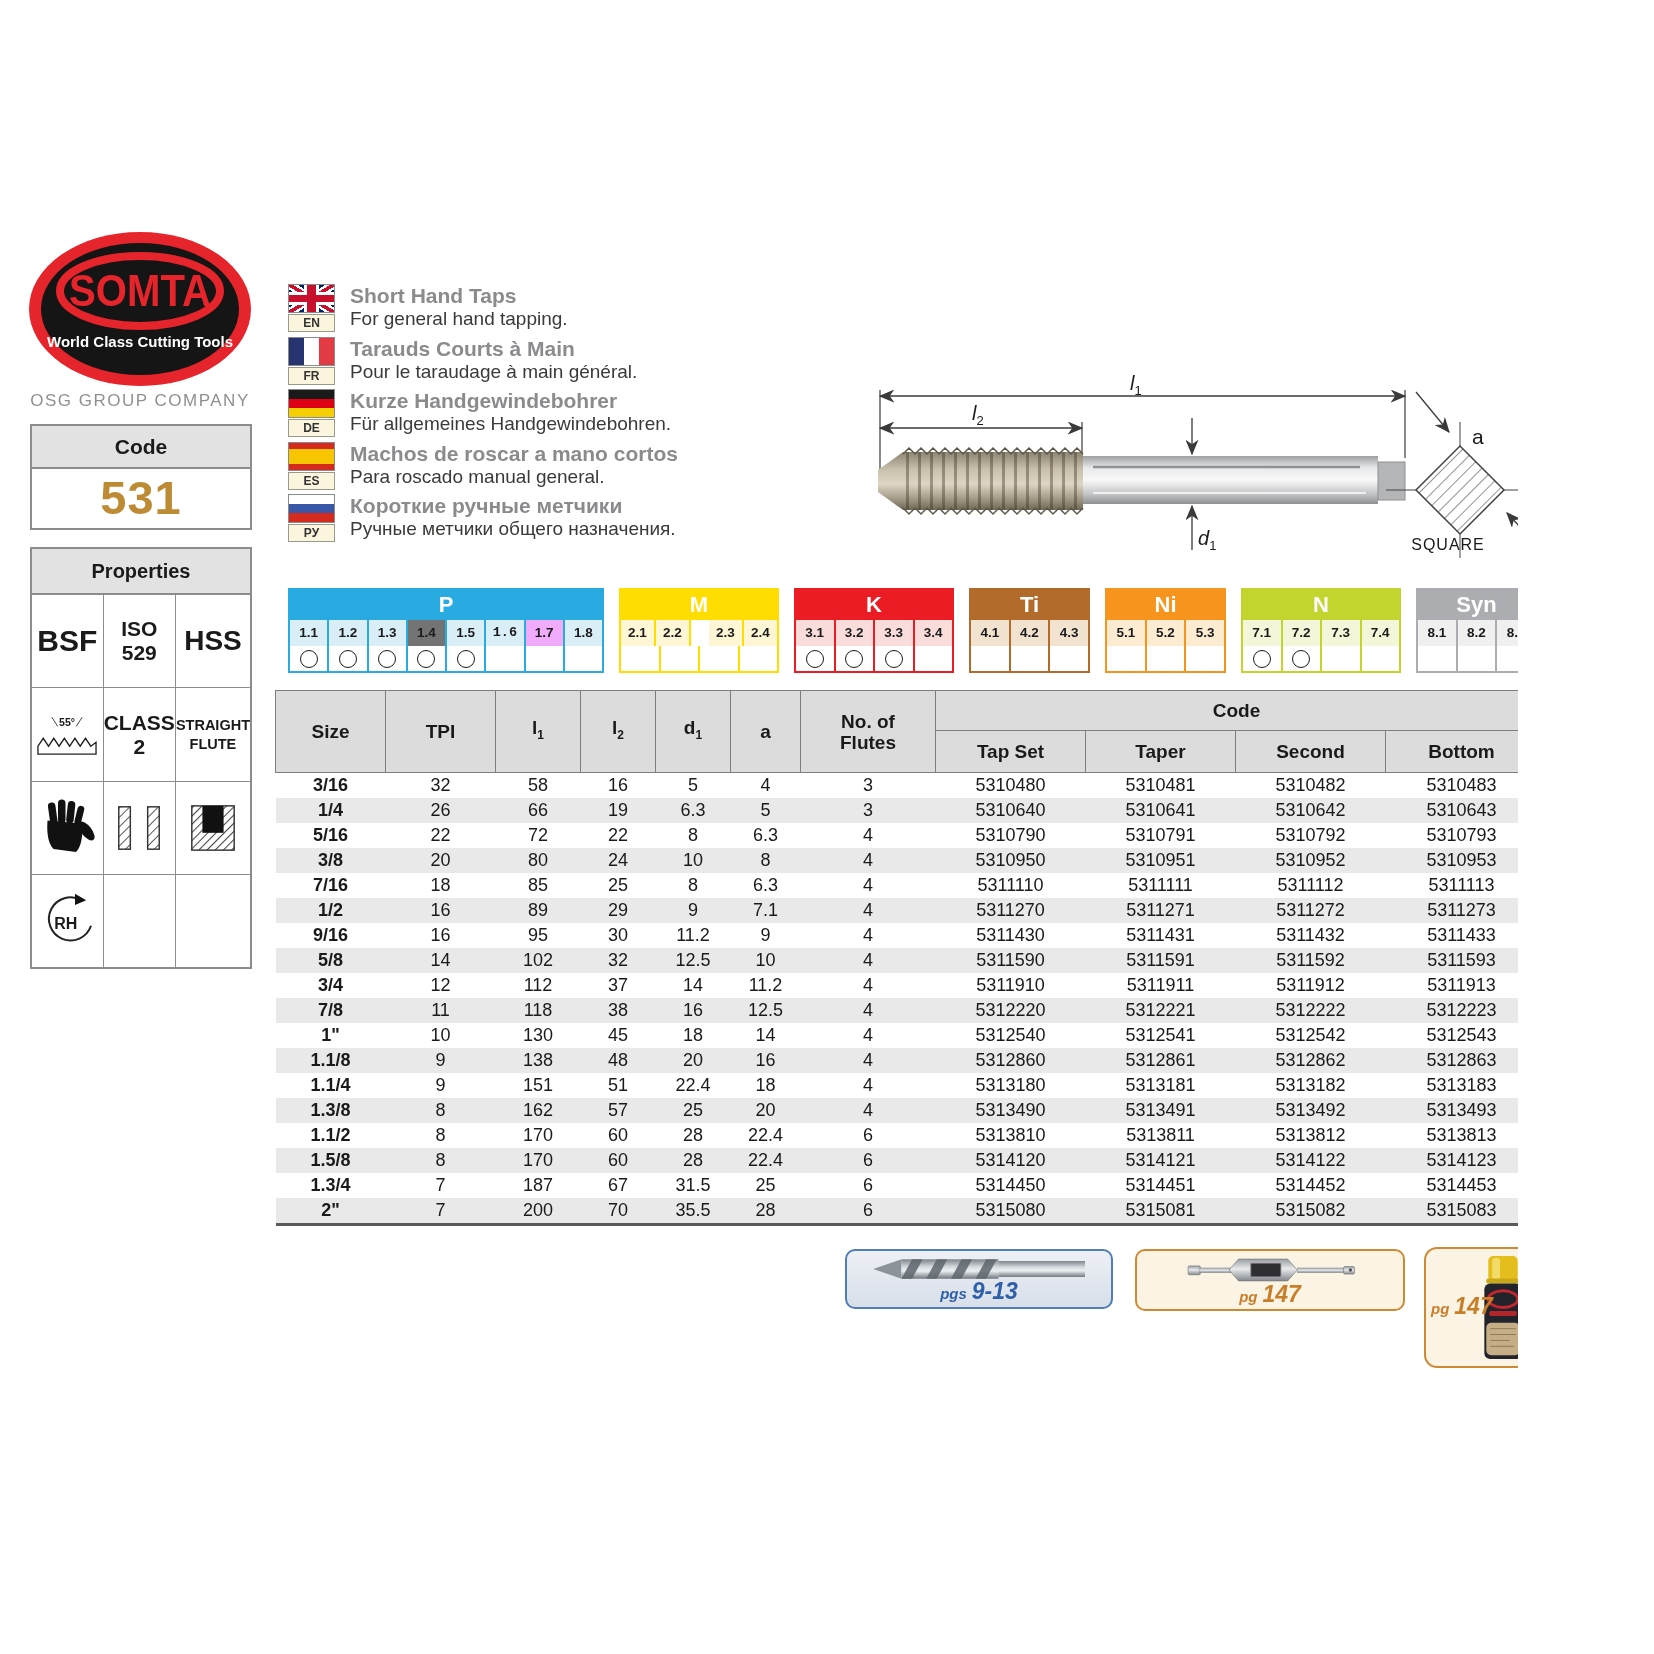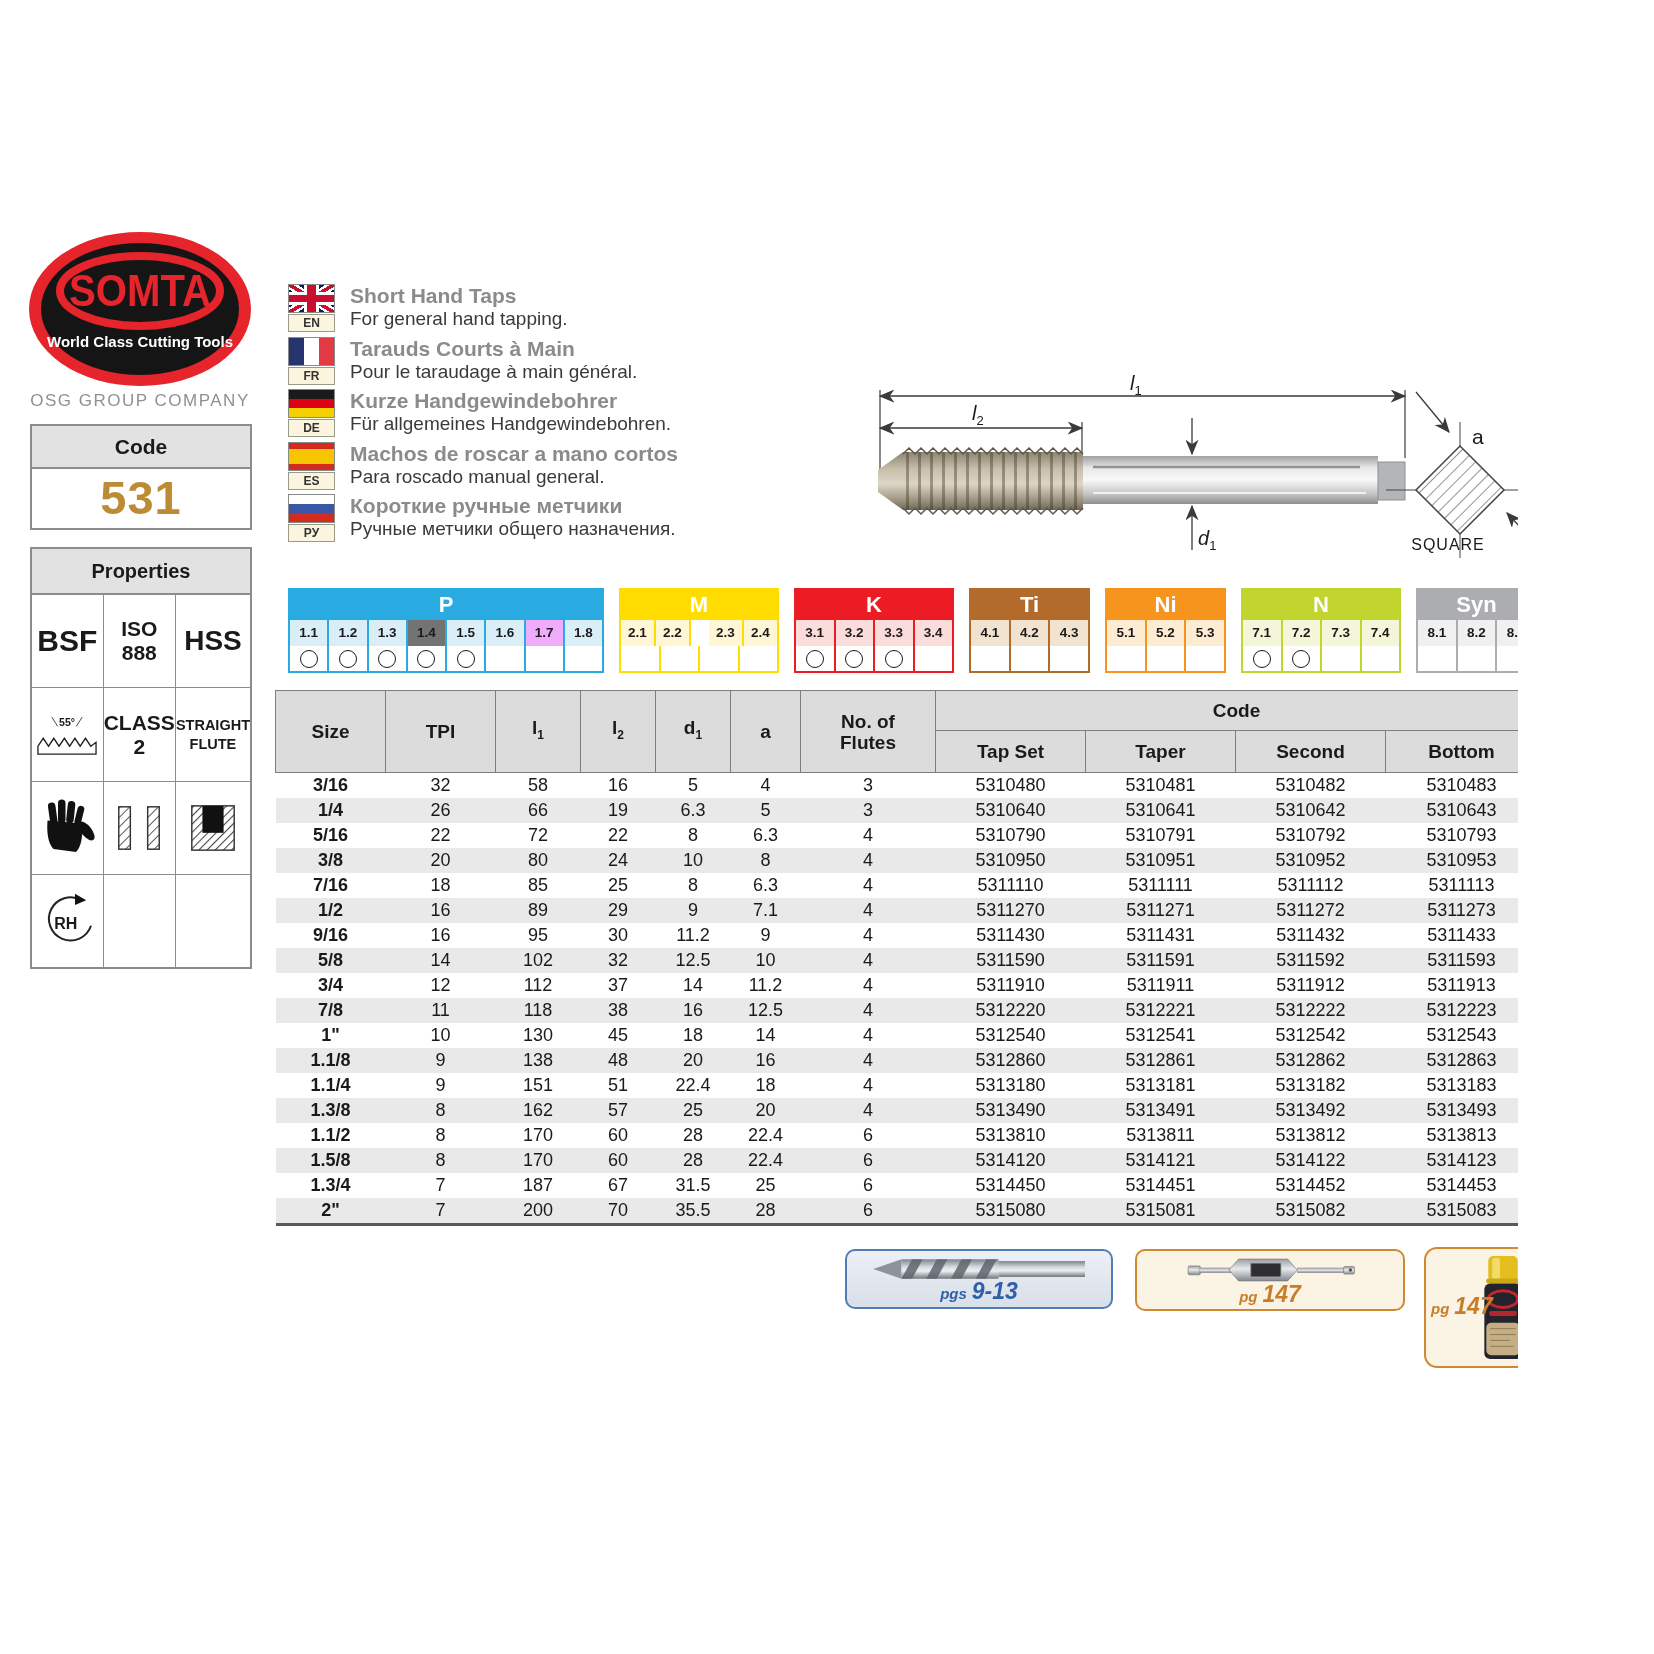--- a/index.html
+++ b/index.html
@@ -114,21 +114,21 @@
   <div class="abs panel" id="code-box">
     <div class="panel-head">Code</div>
     <div id="code-value">531</div>
   </div>
 
   <div class="abs panel" id="props-box">
     <div class="panel-head">Properties</div>
     <div id="props-grid">
       <div class="pcell pc-bsf">BSF</div>
       <div class="pcell pc-iso">ISO
-888</div>
+529</div>
       <div class="pcell pc-hss">HSS</div>
 
       <div class="pcell">
         <svg width="66" height="60" viewBox="0 0 100 66">
           <text x="50" y="20" text-anchor="middle" font-family="Liberation Sans,sans-serif" font-weight="bold" font-size="16" fill="#1A1A1A">55°</text>
           <line x1="27" y1="6" x2="36" y2="20" stroke="#444" stroke-width="1.5"></line>
           <line x1="64" y1="20" x2="73" y2="6" stroke="#444" stroke-width="1.5"></line>
           <path d="M6,62 L6,50 L14,38 L22,50 L30,38 L38,50 L46,38 L54,50 L62,38 L70,50 L78,38 L86,50 L94,44 L94,62 Z" fill="none" stroke="#222" stroke-width="2"></path>
         </svg>
       </div>
@@ -304,21 +304,21 @@
 
   <div class="abs" id="material-bar">
       <div class="msec" style="flex: 8 1 0px; border-color: rgb(41, 171, 226);">
         <div class="mhead" style="background: rgb(41, 171, 226);">P</div>
         <div class="mnums">
           <div class="mnum" style="background: rgb(218, 238, 248); border-color: rgb(41, 171, 226);">1.1</div>
           <div class="mnum" style="background: rgb(218, 238, 248); border-color: rgb(41, 171, 226);">1.2</div>
           <div class="mnum" style="background: rgb(218, 238, 248); border-color: rgb(41, 171, 226);">1.3</div>
           <div class="mnum" style="background: #737373; border-color: rgb(41, 171, 226);">1.4</div>
           <div class="mnum" style="background: rgb(218, 238, 248); border-color: rgb(41, 171, 226);">1.5</div>
-          <div class="mnum" style="background: rgb(218, 238, 248); border-color: rgb(41, 171, 226);">1.6</div>
+          <div class="mnum" style="background: rgb(218, 238, 248); border-color: rgb(41, 171, 226); font-family: Liberation Mono, monospace;">1.6</div>
           <div class="mnum" style="background: #f0abfc; border-color: rgb(41, 171, 226);">1.7</div>
           <div class="mnum" style="background: rgb(218, 238, 248); border-top-color: rgb(41, 171, 226); border-right: none; border-bottom-color: rgb(41, 171, 226); border-left-color: rgb(41, 171, 226);">1.8</div>
         </div>
         <div class="mcircs">
           <div class="mcirc" style="border-color: rgb(41, 171, 226);">
             <span class="mark"></span>
           </div>
           <div class="mcirc" style="border-color: rgb(41, 171, 226);">
             <span class="mark"></span>
           </div>

